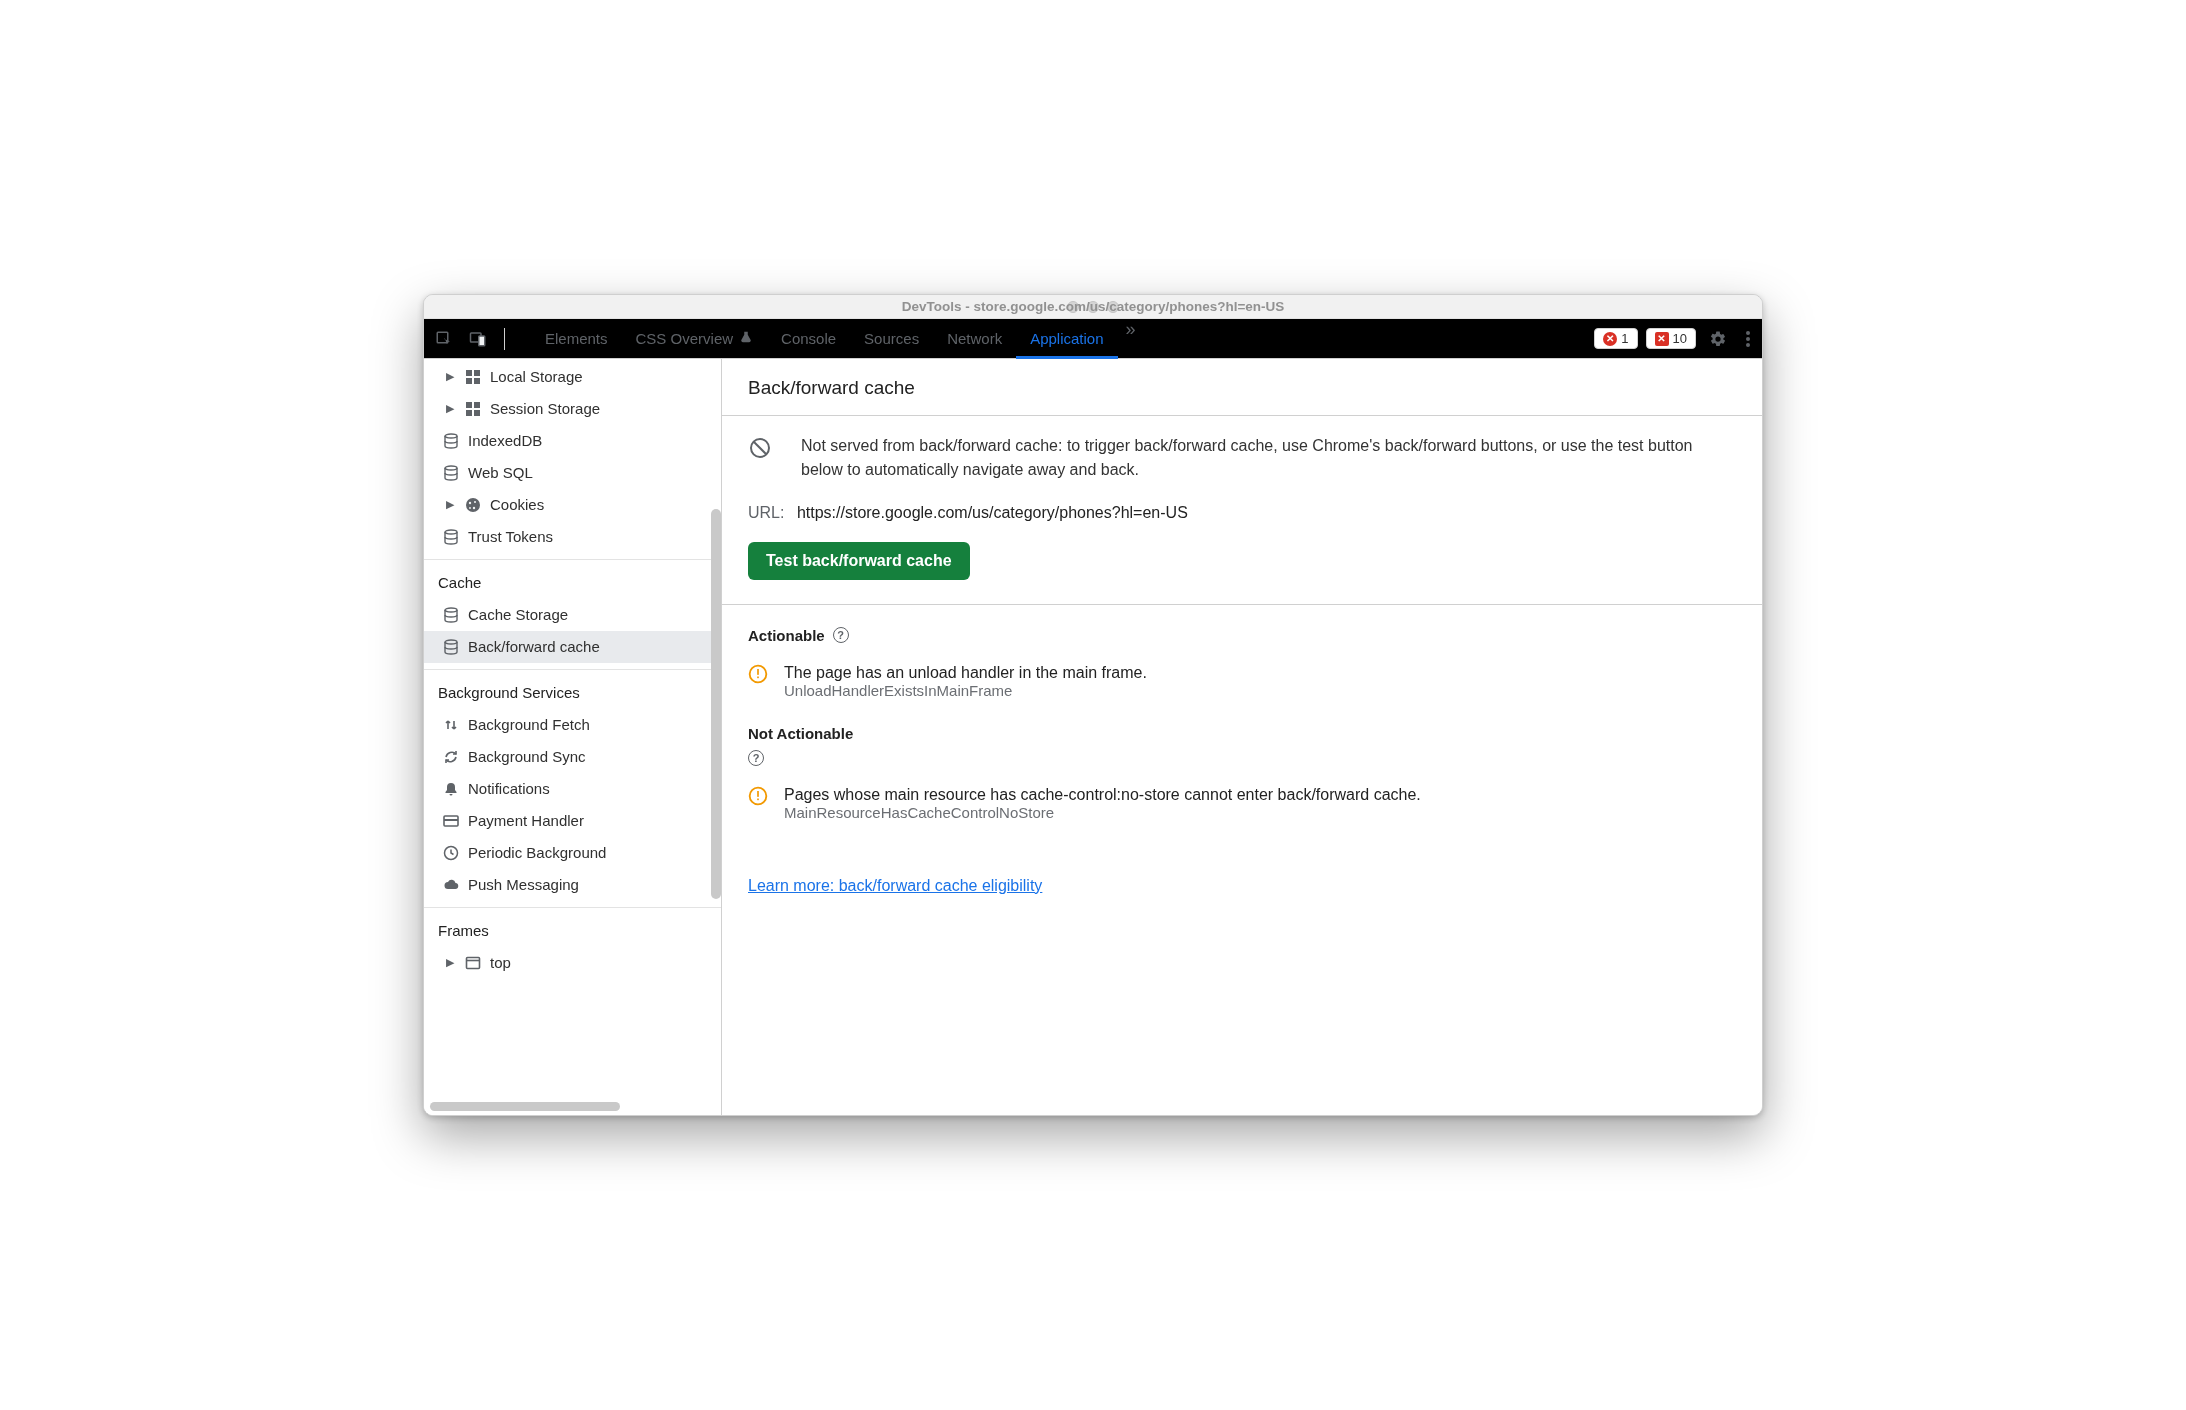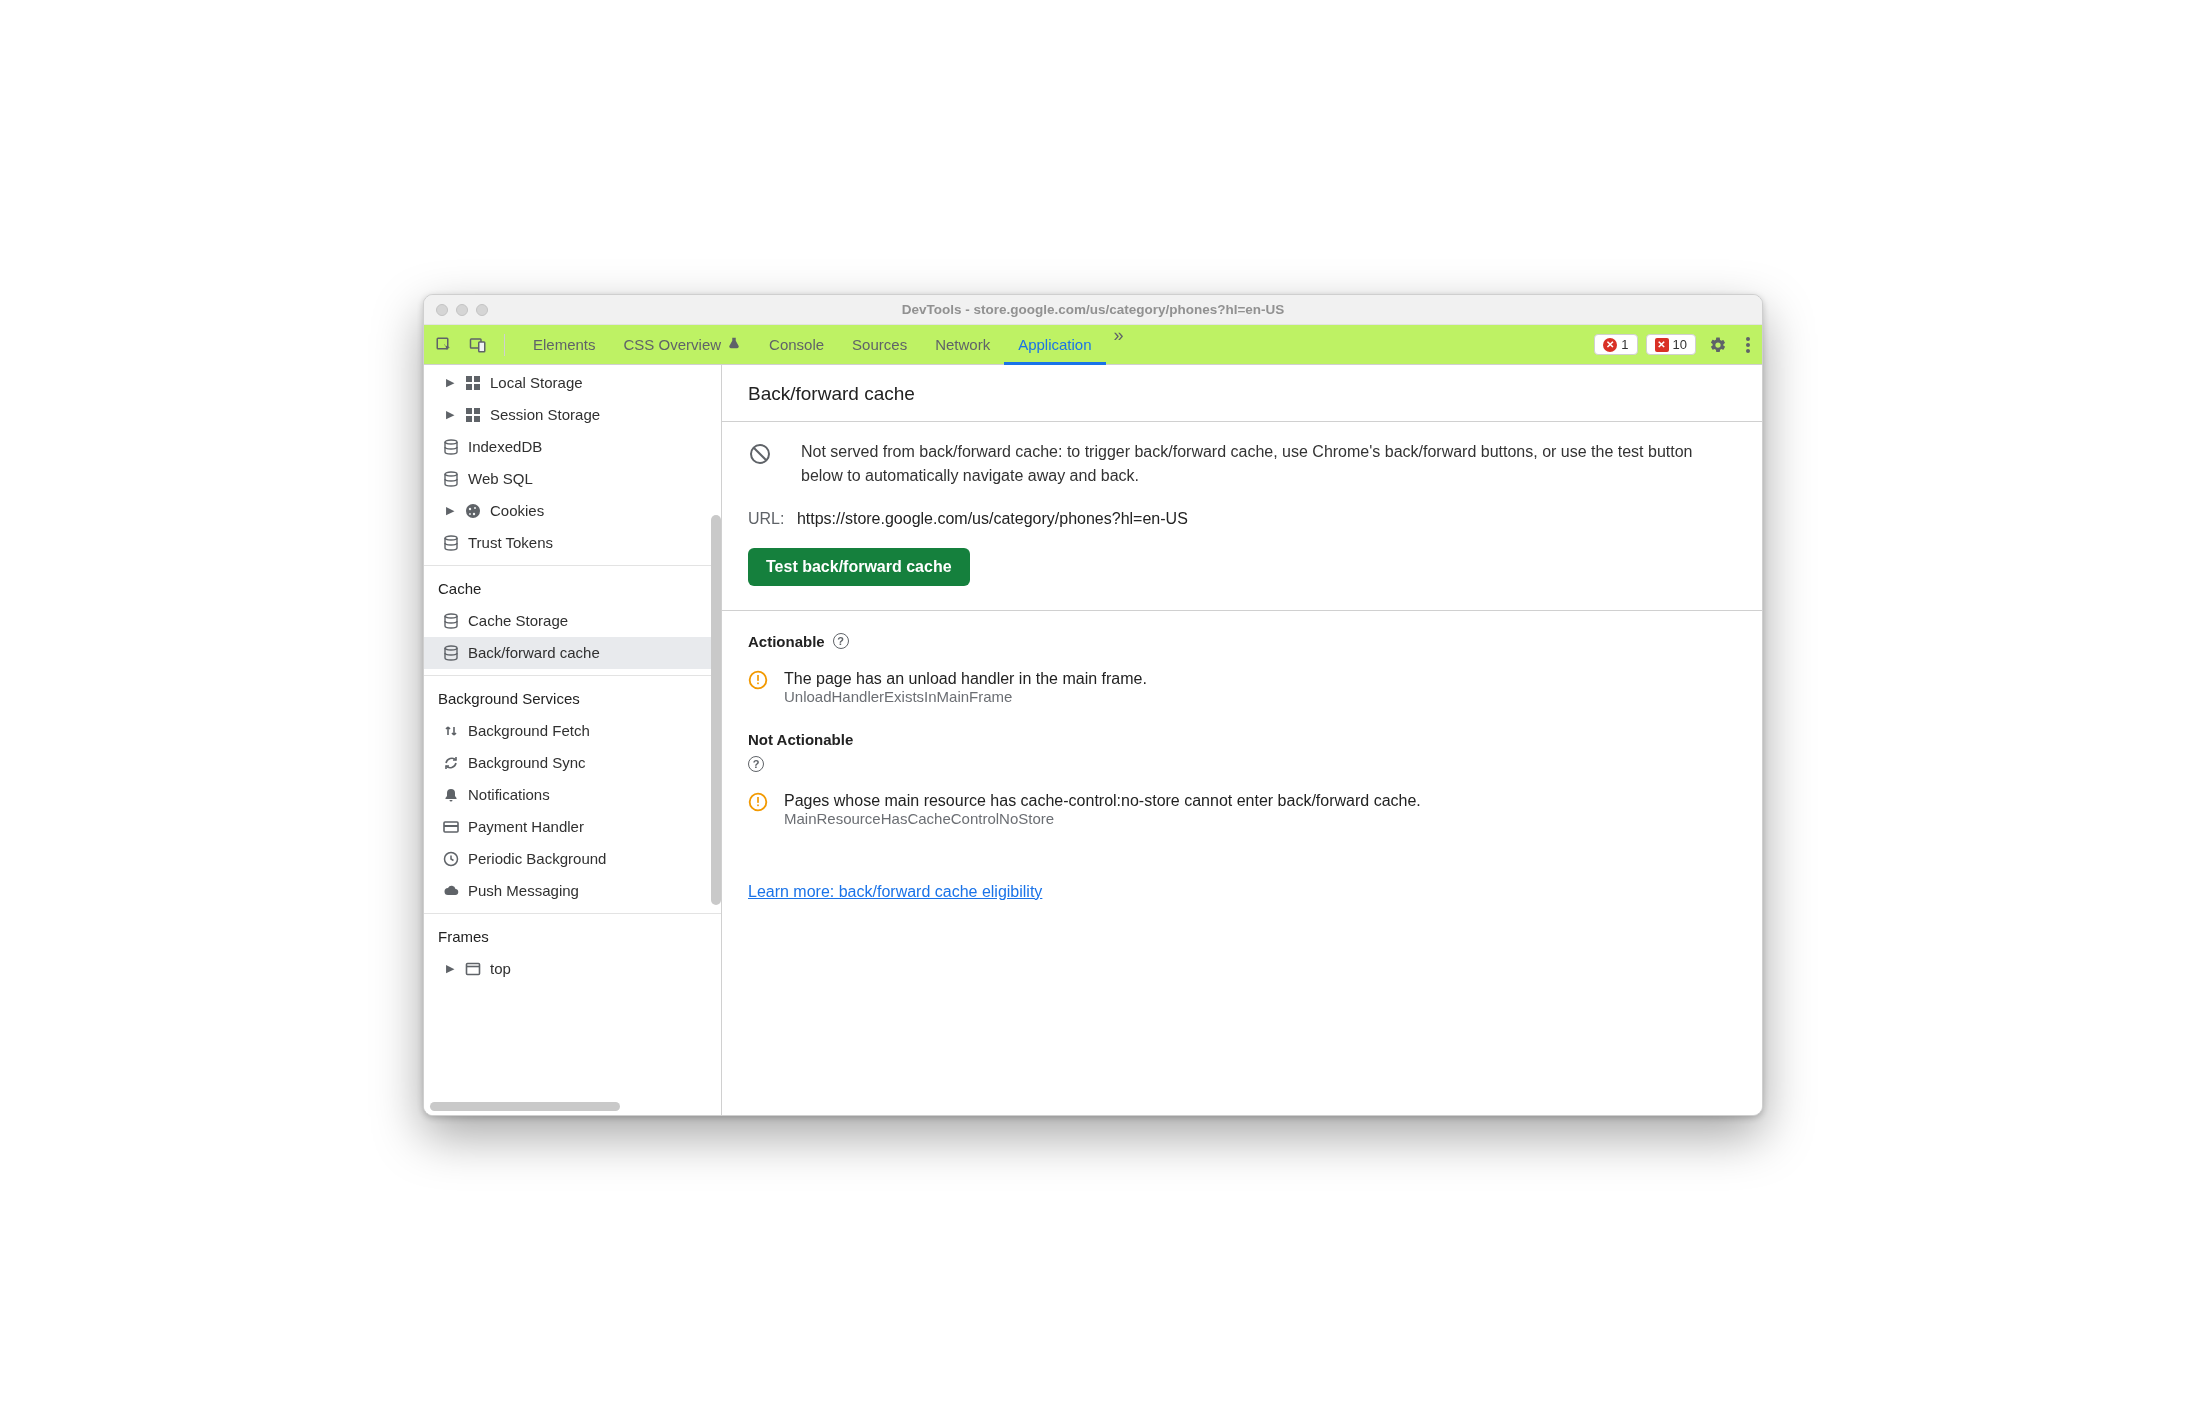--- a/index.html
+++ b/index.html
@@ -18,44 +18,45 @@
     background: #f1f3f4;
     border: 1px solid #cfcfcf;
     border-radius: 10px;
     box-shadow: 0 20px 50px rgba(0,0,0,.35), 0 2px 6px rgba(0,0,0,.2);
     display: flex;
     flex-direction: column;
     overflow: hidden;
   }
   
   .titlebar {
-    height: 30px;
+    height: 24px;
     display: flex;
     align-items: center;
     padding: 0 12px;
     background: #f1f1f1;
     border-bottom: 1px solid #e3e3e3;
     position: relative;
+    justify-content: center;
   }
   .traffic { display:flex; gap:8px; }
   .dot { width:12px; height:12px; border-radius:50%; background:#d5d5d5; border:1px solid #c3c3c3; }
   .title {
     position:absolute; left:0; right:0; text-align:center;
     color:#919191; font-size:13.5px; font-weight:600;
     pointer-events:none;
   }
   
   .tabbar {
     height: 40px;
     display:flex;
     align-items:center;
-    background:#bef264;
+    background:#000000;
     border-bottom:1px solid #d0d0d0;
     padding:0 6px;
-    gap: 4px;
+    gap: 16px;
   }
   .tb-left { display:flex; align-items:center; gap:6px; }
   .tb-iconbtn {
     width:28px; height:28px; display:inline-flex; align-items:center; justify-content:center;
     color:#5f6368; border-radius:2px;
   }
   .tb-iconbtn svg { width:18px; height:18px; }
   .tb-divider { width:1px; height:22px; background:#d0d0d0; margin:0 6px; }
   .tabs { display:flex; align-items:stretch; height:100%; gap:0; margin-left:4px;}
   .tab {

